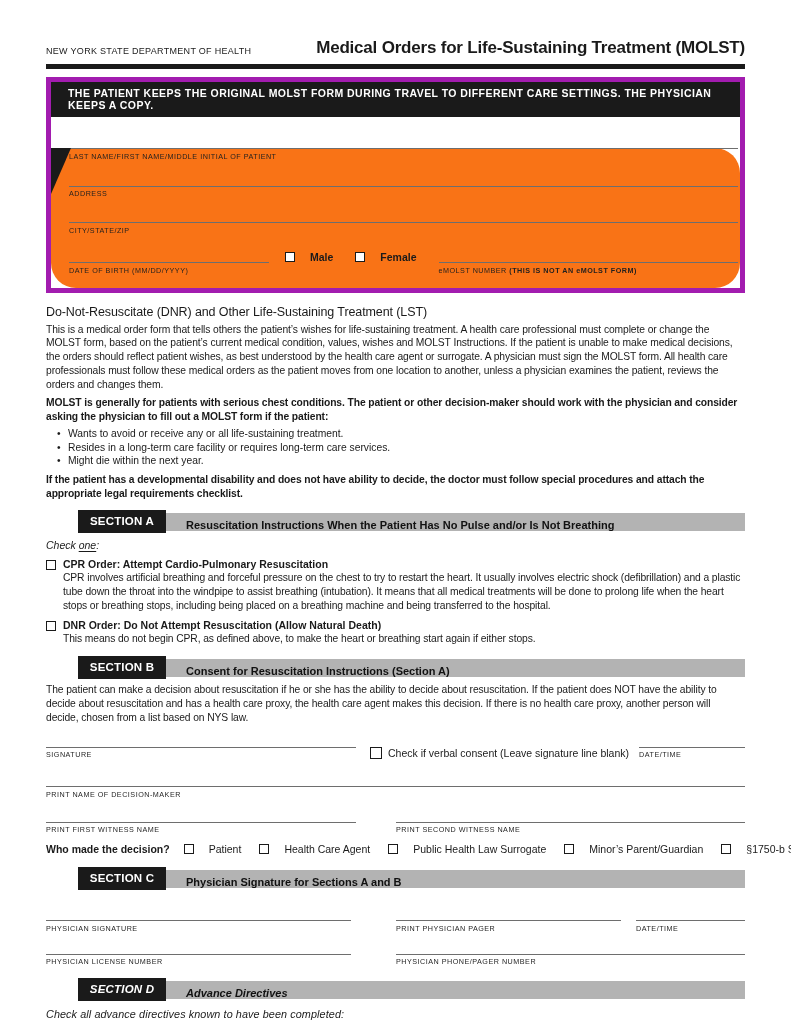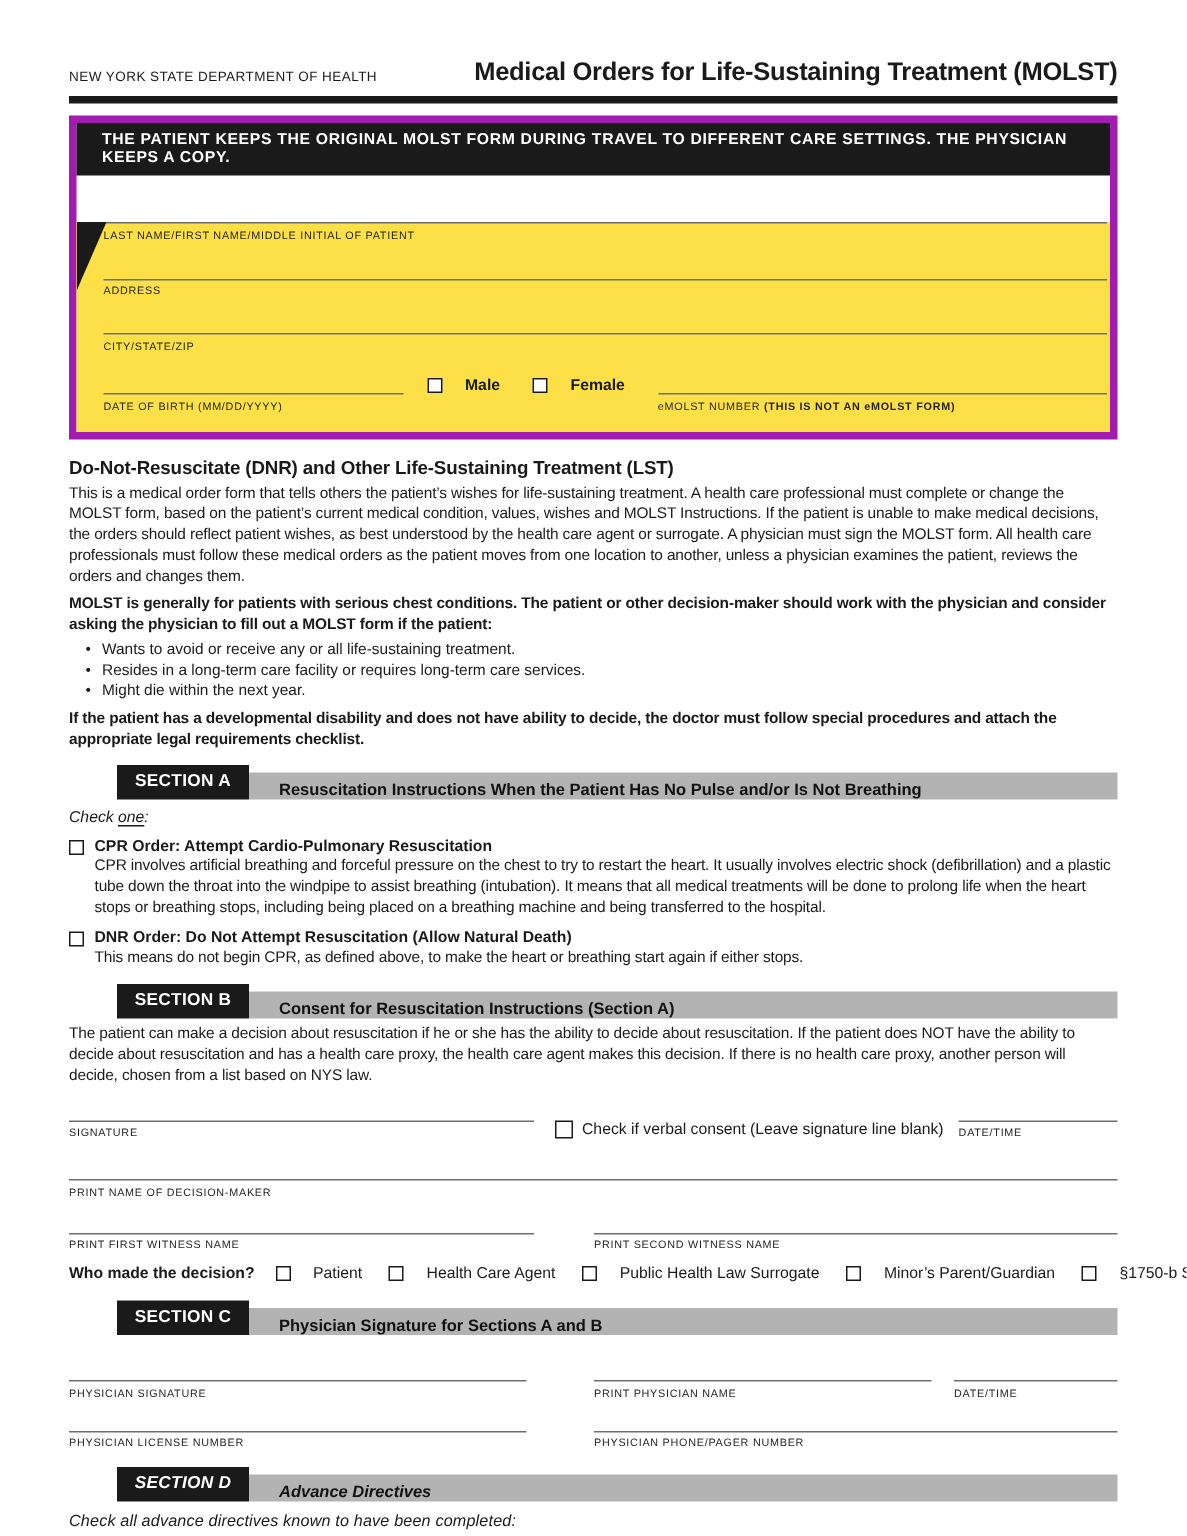--- a/index.html
+++ b/index.html
@@ -15,48 +15,48 @@
   
   .hdr { display:flex; justify-content:space-between; align-items:flex-end; }
   .agency { font-size:9px; letter-spacing:.3px; color:#1a1a1a; padding-bottom:2px; }
   .doc-title { font-size:17px; font-weight:bold; letter-spacing:-0.2px; }
   .toprule { height:5px; background:#1a1a1a; margin-top:6px; }
 
   
   .pbox { border:5px solid #a21caf; margin-top:8px; }
   .pbanner { background:#1a1a1a; color:#fff; font-weight:bold; font-size:10.5px;
              letter-spacing:.45px; padding:5px 0 6px 17px; }
-  .pcontent { position:relative; padding:0 2px 13px 18px; background:#fde047; }
+  .pcontent { position:relative; padding:0 2px 13px 18px; background:#f97316;border-radius:25px; }
   .notch { position:absolute; left:0; top:0; width:20px; height:46px; background:#1a1a1a;
            clip-path:polygon(0 0,100% 0,0 100%); }
 
   .line { border-bottom:1.2px solid #6e6e6e; height:0; }
   .flabel { font-size:7.2px; letter-spacing:.5px; color:#1f1f1f; margin-top:2.5px; white-space:nowrap; }
   .fld-name  { margin-top:31px; }
   .fld-addr  { margin-top:25px; }
   .fld-city  { margin-top:24px; }
 
   .pbottom { display:flex; align-items:flex-end; margin-top:16px; }
   .fld-dob { width:200px; }
   .gender { display:flex; gap:22px; margin:0 14px 12px 16px; }
   .cbpair { display:flex; align-items:center; gap:15px; font-size:10.5px; font-weight:bold; white-space:nowrap; }
   .cb { width:10px; height:10px; border:1.4px solid #1a1a1a; display:inline-block; background:#fff; flex:0 0 auto; }
   .fld-emolst { flex:1; margin-left:8px; }
   .emolst-note { font-weight:bold; }
 
   
-  .h2 { font-size:12.5px; font-weight:bold; margin-top:12px; letter-spacing:-0.1px; }
+  .h2 { font-size:12.5px; font-weight:normal; margin-top:12px; letter-spacing:-0.1px; }
   .para { font-size:10.3px; line-height:1.34; margin-top:4px; letter-spacing:-0.1px; }
   .para.b { font-weight:bold; margin-top:5px; }
   .bullets { margin-top:3px; }
   .bullet { font-size:10.3px; line-height:1.32; padding-left:22px; position:relative; }
   .bullet::before { content:"•"; position:absolute; left:11px; }
 
   
-  .secbar { display:flex; align-items:flex-end;padding-left:32px; }
+  .secbar { display:flex; align-items:center;padding-left:32px; }
   .seclabel { background:#1a1a1a; color:#fff; font-weight:bold; font-size:11.5px;
               width:88px; text-align:center; padding:5px 0 6px; letter-spacing:.2px; }
   .sectitle { background:#b3b3b3; flex:1; font-weight:bold; font-size:11px; color:#111;
               padding:6px 0 0 20px; }
   .sb-a { margin-top:10px; } .sb-b { margin-top:10px; } .sb-c { margin-top:12px; } .sb-d { margin-top:12px;font-style:italic; }
 
   .checkone { font-style:italic; font-size:10.5px; margin-top:6px; }
   .checkone u { text-underline-offset:1.5px; }
 
   .opt { display:flex; margin-top:7px; }
@@ -249,21 +249,21 @@
     <div class="sectitle">Physician Signature for Sections A and B</div>
   </div>
 
   <div class="phyrow1">
     <div class="phy-sig">
       <div class="line"></div>
       <div class="flabel">PHYSICIAN SIGNATURE</div>
     </div>
     <div class="phy-name">
       <div class="line"></div>
-      <div class="flabel">PRINT PHYSICIAN NAME</div>
+      <div class="flabel">PRINT PHYSICIAN PAGER</div>
     </div>
     <div class="phy-dt">
       <div class="line"></div>
       <div class="flabel">DATE/TIME</div>
     </div>
   </div>
 
   <div class="phyrow2">
     <div class="phy-lic">
       <div class="line"></div>

